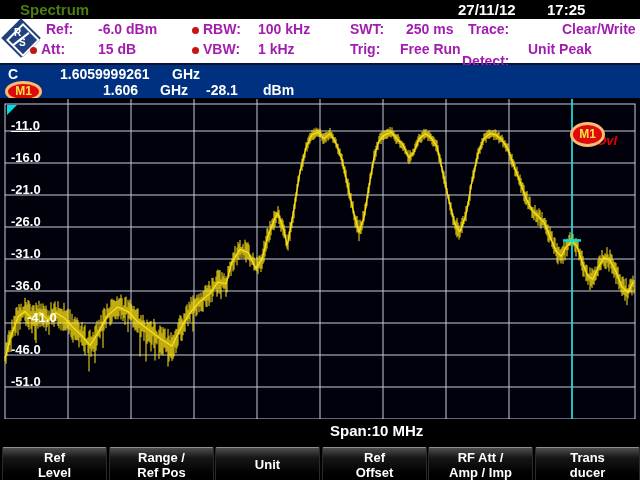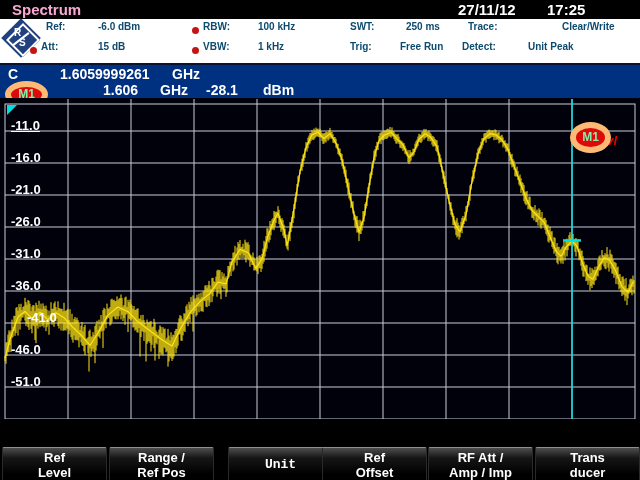--- a/index.html
+++ b/index.html
@@ -1,43 +1,43 @@
 <!DOCTYPE html>
 <html><head>
 <meta charset="utf-8">
 <style>
   html,body{margin:0;padding:0;background:#000;}
   #screen{position:relative;width:640px;height:480px;background:#000;overflow:hidden;
           font-family:"Liberation Sans",sans-serif;font-weight:bold;}
   
   #title-bar{position:absolute;left:0;top:0;width:640px;height:19px;background:#000;}
-  #app-title{position:absolute;left:12px;top:1px;font-size:15px;color:#f9a8d4;letter-spacing:0px;}
+  #app-title{position:absolute;left:20px;top:1px;font-size:15px;color:#4d7c0f;letter-spacing:0px;}
   #date-label{position:absolute;left:458px;top:1px;font-size:15px;color:#fff;}
   #time-label{position:absolute;left:547px;top:1px;font-size:15px;color:#fff;}
   
   #header-panel{position:absolute;left:0;top:19px;width:640px;height:44px;background:#fff;
                 border-bottom:2px solid #0a1430;}
-  .setting-label,.setting-value{position:absolute;font-size:10px;color:#0c4a6e;white-space:pre;}
+  .setting-label,.setting-value{position:absolute;font-size:14px;color:#a21caf;white-space:pre;}
   .red-dot{position:absolute;width:7px;height:7px;border-radius:50%;background:#c41414;}
   
   #rs-logo{position:absolute;left:3px;top:1px;width:38px;height:38px;}
   #rs-logo .diamond{position:absolute;left:4px;top:4px;width:28px;height:28px;background:#20407f;
       transform:rotate(45deg);}
   #rs-logo .diamond-inner{position:absolute;left:8px;top:8px;width:20px;height:20px;
       border:2px solid #fff;background:#20407f;transform:rotate(45deg);}
   #rs-logo .r,#rs-logo .s{position:absolute;color:#fff;font-size:10px;font-weight:bold;}
   #rs-logo .r{left:11px;top:7px;}
   #rs-logo .s{left:16px;top:17px;}
   #rs-logo .slash{position:absolute;left:8px;top:18px;width:20px;height:2px;background:#fff;
       transform:rotate(-38deg);}
   
   #marker-bar{position:absolute;left:0;top:65px;width:640px;height:33px;background:#003080;color:#fff;}
   .mrow{position:absolute;font-size:14px;white-space:pre;}
-  #m1-badge,#m1-badge-graph{background:#dd0a0a;color:#86efac;border-radius:50%;
-      text-align:center;border:6px solid #fdba74;}
+  #m1-badge,#m1-badge-graph{background:#dd0a0a;color:#fde047;border-radius:50%;
+      text-align:center;border:3px solid #fdba74;}
   #m1-badge{position:absolute;left:5px;top:0px;width:31px;height:15px;font-size:12px;line-height:15px;}
   
   #graph-wrap{position:absolute;left:0;top:98px;width:640px;height:330px;}
   #graph-svg{position:absolute;left:0;top:0;}
   .y-axis-label{position:absolute;font-size:13px;color:#fff;text-align:left;z-index:3;}
   #corner-triangle{position:absolute;left:7px;top:7px;width:0;height:0;z-index:4;
       border-top:10px solid #00e0e0;border-right:10px solid transparent;}
   #overload-warning{position:absolute;left:581px;top:35px;font-size:13px;font-style:italic;
       color:#e60000;z-index:4;white-space:pre;}
   #m1-badge-graph{position:absolute;left:570px;top:24px;width:29px;height:19px;
@@ -83,21 +83,21 @@
         <span class="setting-value" style="left: 258px; top: 2px;">100 kHz</span>
         <div class="red-dot" style="left: 192px; top: 28px;"></div>
         <span class="setting-label" style="left: 203px; top: 22px;">VBW:</span>
         <span class="setting-value" style="left: 258px; top: 22px;">1 kHz</span>
         <span class="setting-label" style="left: 350px; top: 2px;">SWT:</span>
         <span class="setting-value" style="left: 406px; top: 2px;">250 ms</span>
         <span class="setting-label" style="left: 350px; top: 22px;">Trig:</span>
         <span class="setting-value" style="left: 400px; top: 22px;">Free Run</span>
         <span class="setting-label" style="left: 468px; top: 2px;">Trace:</span>
         <span class="setting-value" style="left: 528px; top: 2px; margin-left: 34px;">Clear/Write</span>
-        <span class="setting-label" style="left: 462px; top: 22px;">Detect:</span>
+        <span class="setting-label" style="left: 462px; top: 34px;">Detect:</span>
         <span class="setting-value" style="left: 528px; top: 22px;">Unit Peak</span>
       </div>
   </div>
 
   <div id="marker-bar">
     <span class="mrow" style="left:8px;top:1px;">C</span>
     <span class="mrow" style="left:60px;top:1px;">1.6059999261</span>
     <span class="mrow" style="left:172px;top:1px;">GHz</span>
     <div id="m1-badge" style="top:16px;">M1</div>
     <span class="mrow" style="left:103px;top:17px;">1.606</span>
@@ -163,32 +163,33 @@
         <div class="y-axis-label" style="left: 27px; top: 212px;">-41.0</div>
         <div class="y-axis-label" style="left: 11px; top: 244px;">-46.0</div>
         <div class="y-axis-label" style="left: 11px; top: 276px;">-51.0</div>
       </div>
     <div id="corner-triangle"></div>
     <span id="overload-warning">IF Ovl</span>
     <div id="m1-badge-graph">M1</div>
   </div>
 
   <div id="freq-bar">
+    <span id="span-label">Span:10 MHz</span>
   </div>
 
   <div id="softkeys">
       <div class="softkey" style="left: 2px;">
         <div>Ref</div>
         <div>Level</div>
       </div>
       <div class="softkey" style="left: 109px;">
         <div>Range /</div>
         <div>Ref Pos</div>
       </div>
-      <div class="softkey" style="left: 228px; font-family: Liberation Mono, monospace;">
+      <div class="softkey" style="left: 215px;">
         <div>Unit</div>
       </div>
       <div class="softkey" style="left: 322px;">
         <div>Ref</div>
         <div>Offset</div>
       </div>
       <div class="softkey" style="left: 428px;">
         <div>RF Att /</div>
         <div>Amp / Imp</div>
       </div>

